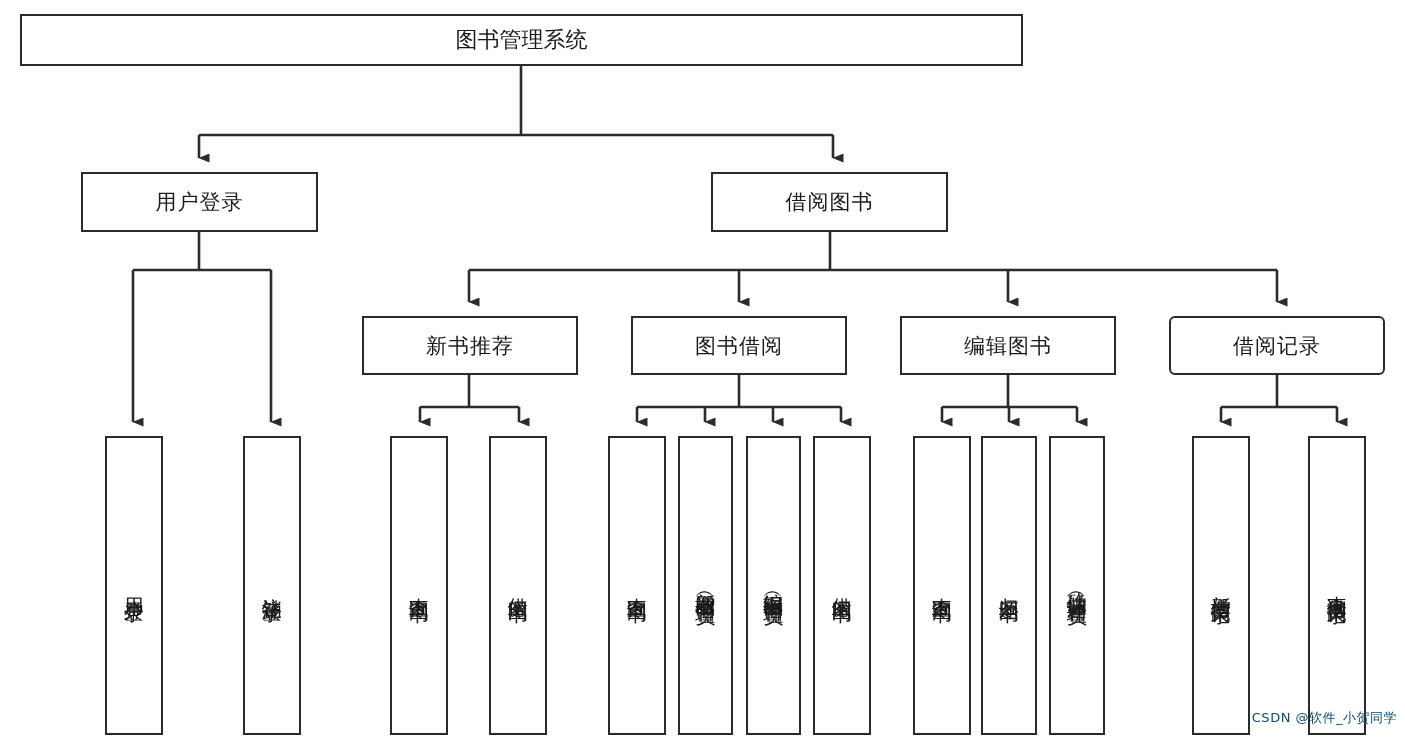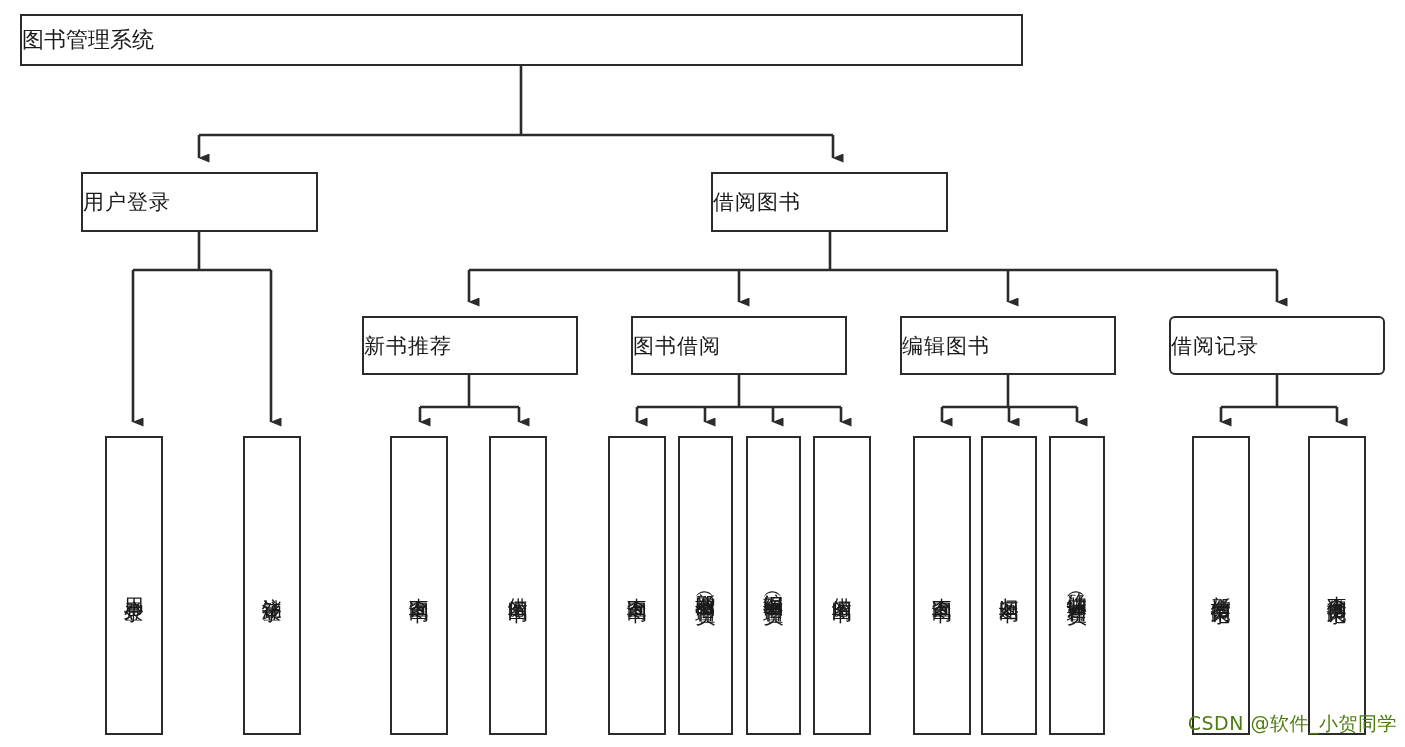--- a/index.html
+++ b/index.html
@@ -24,20 +24,21 @@
     height: 747px;
     pointer-events: none;
   }
   .node {
     position: absolute;
     box-sizing: border-box;
     border: 2px solid #2b2b2b;
     background: #ffffff;
     display: flex;
     align-items: center;
+    justify-content: center;
     color: #1a1a1a;
     z-index: 2;
   }
   .node.h-node {
     font-size: 21px;
     letter-spacing: 1px;
   }
   .node.root {
     font-size: 22px;
   }
@@ -51,23 +52,23 @@
     writing-mode: vertical-rl;
     text-orientation: upright;
     line-height: 1.12;
     letter-spacing: 2px;
     white-space: nowrap;
     display: block;
   }
   .watermark {
     position: absolute;
     right: 8px;
-    bottom: 10px;
-    font-size: 19px;
-    color: #4d7c0f;
+    bottom: 20px;
+    font-size: 13px;
+    color: #0c4a6e;
     z-index: 5;
     white-space: nowrap;
     letter-spacing: 0.5px;
   }
 </style>
 </head>
 <body>
 
 <div id="canvas">
 

